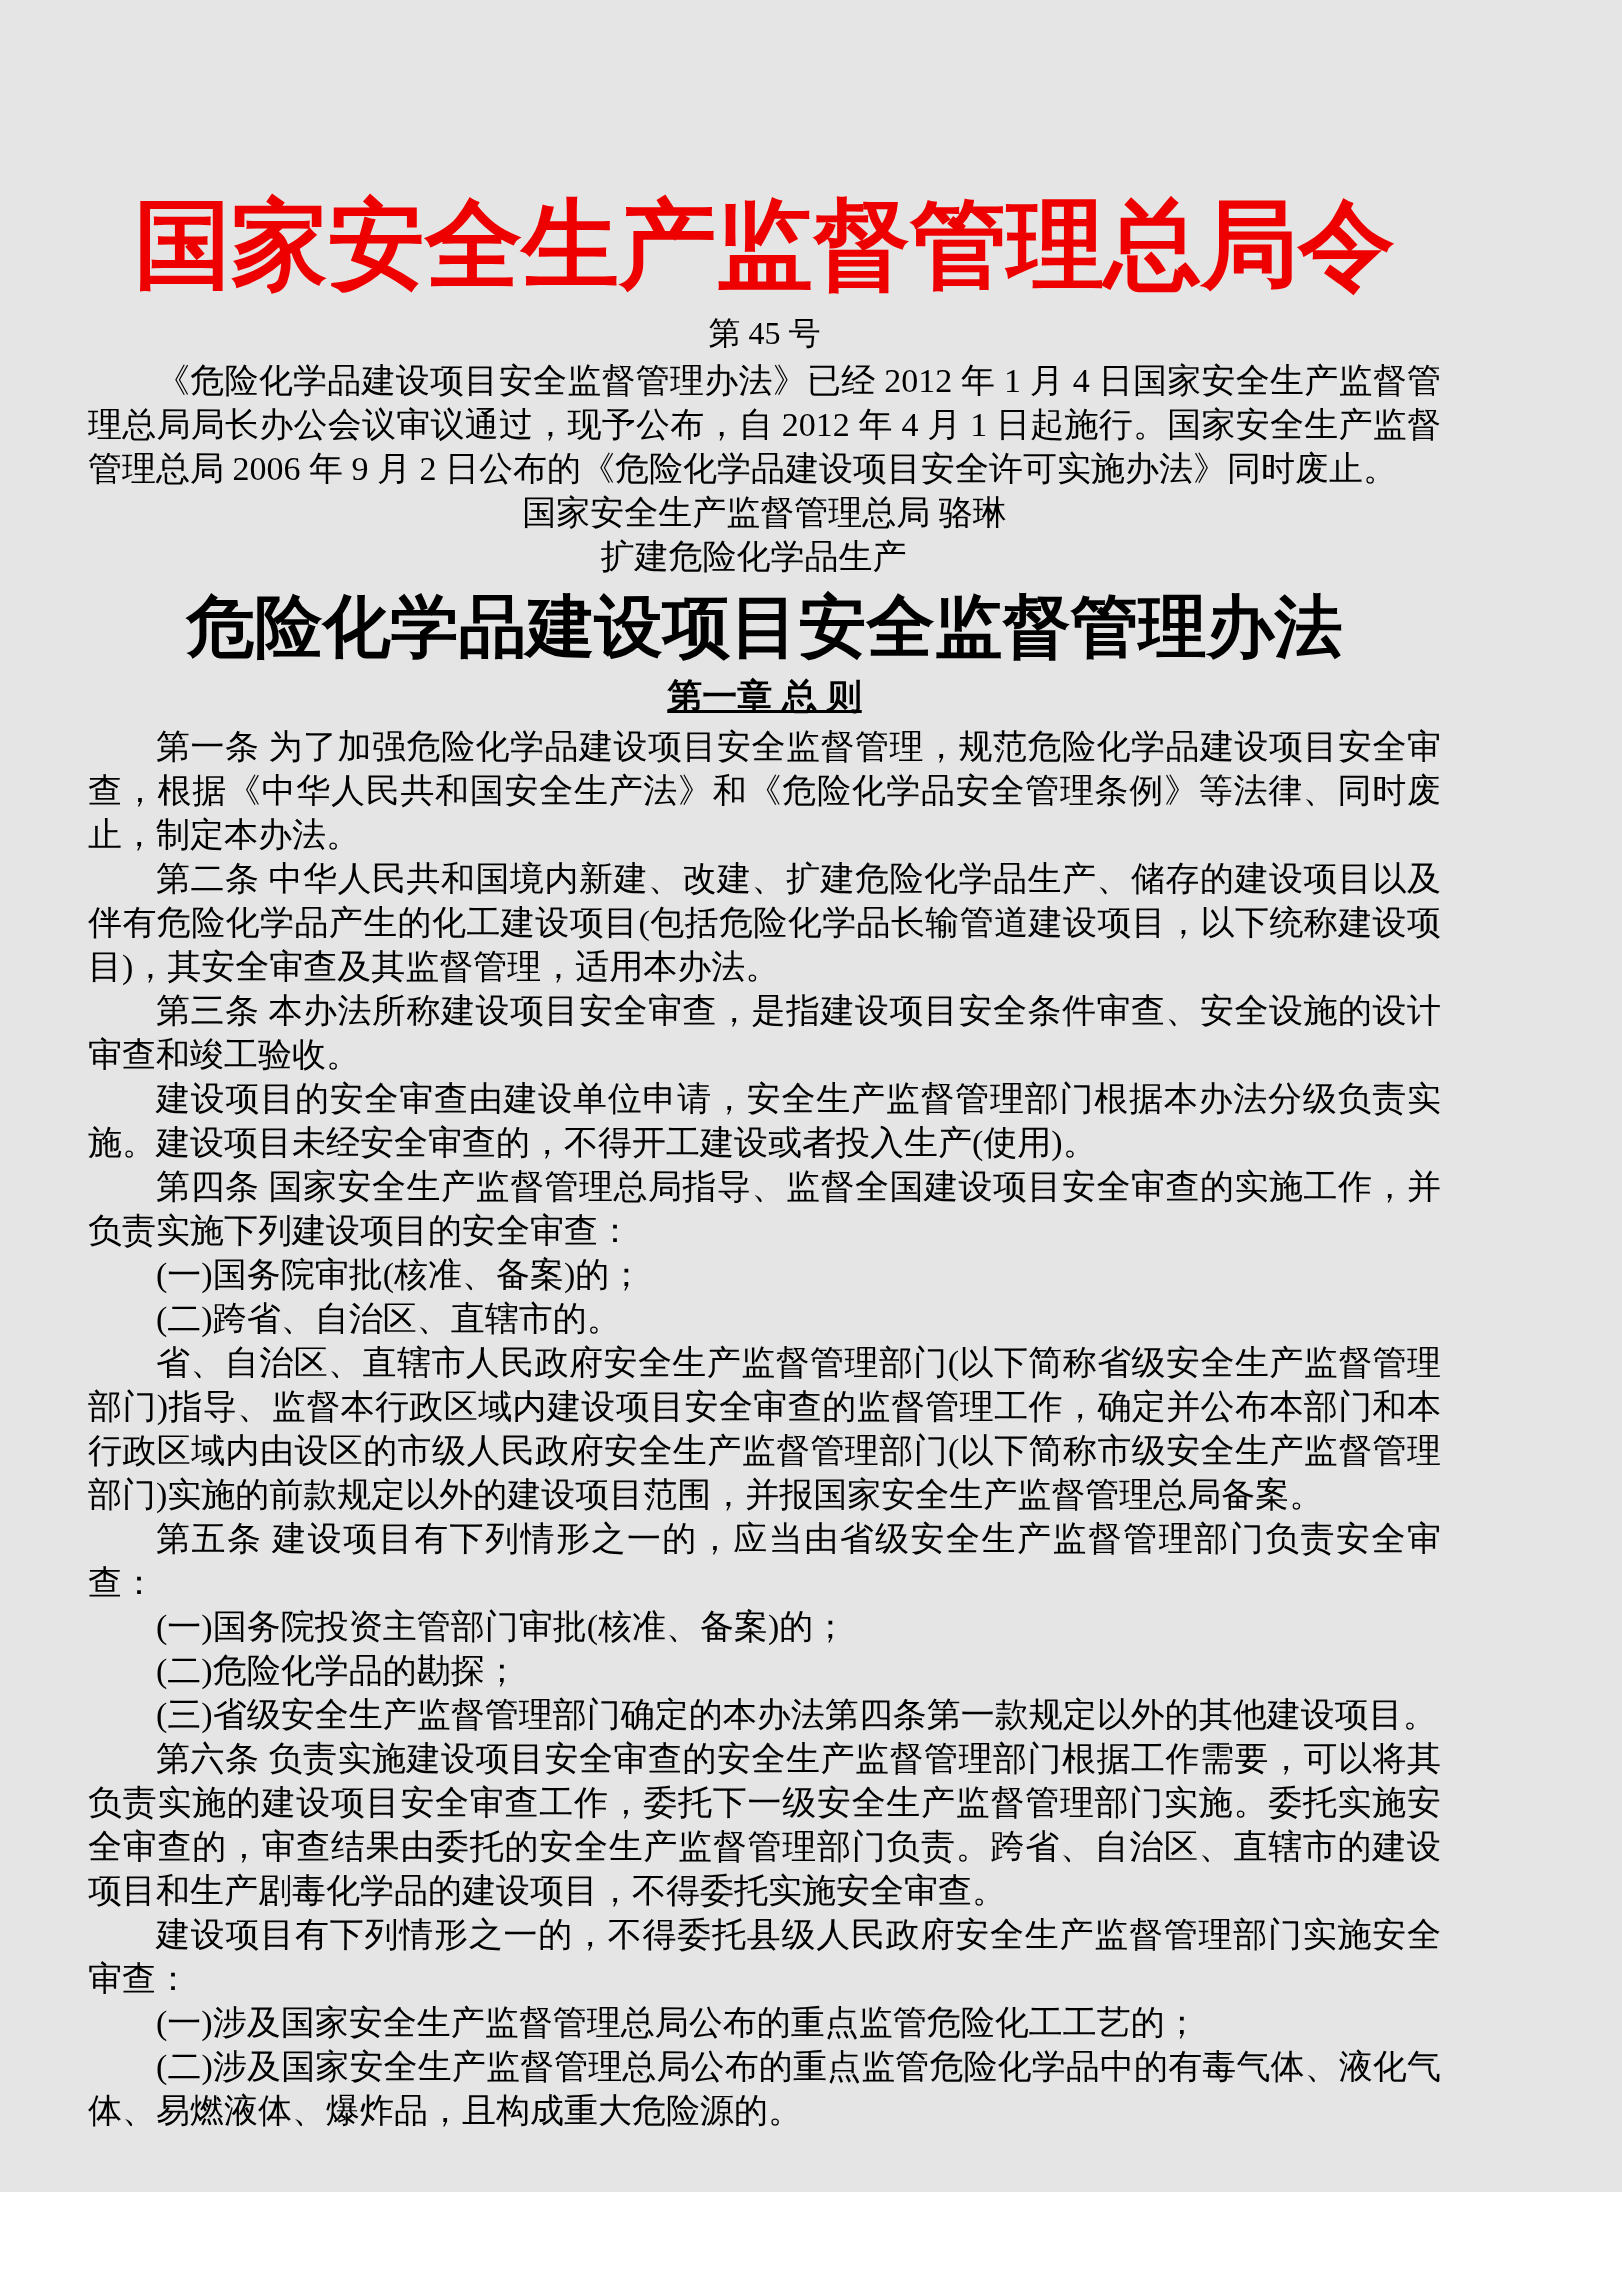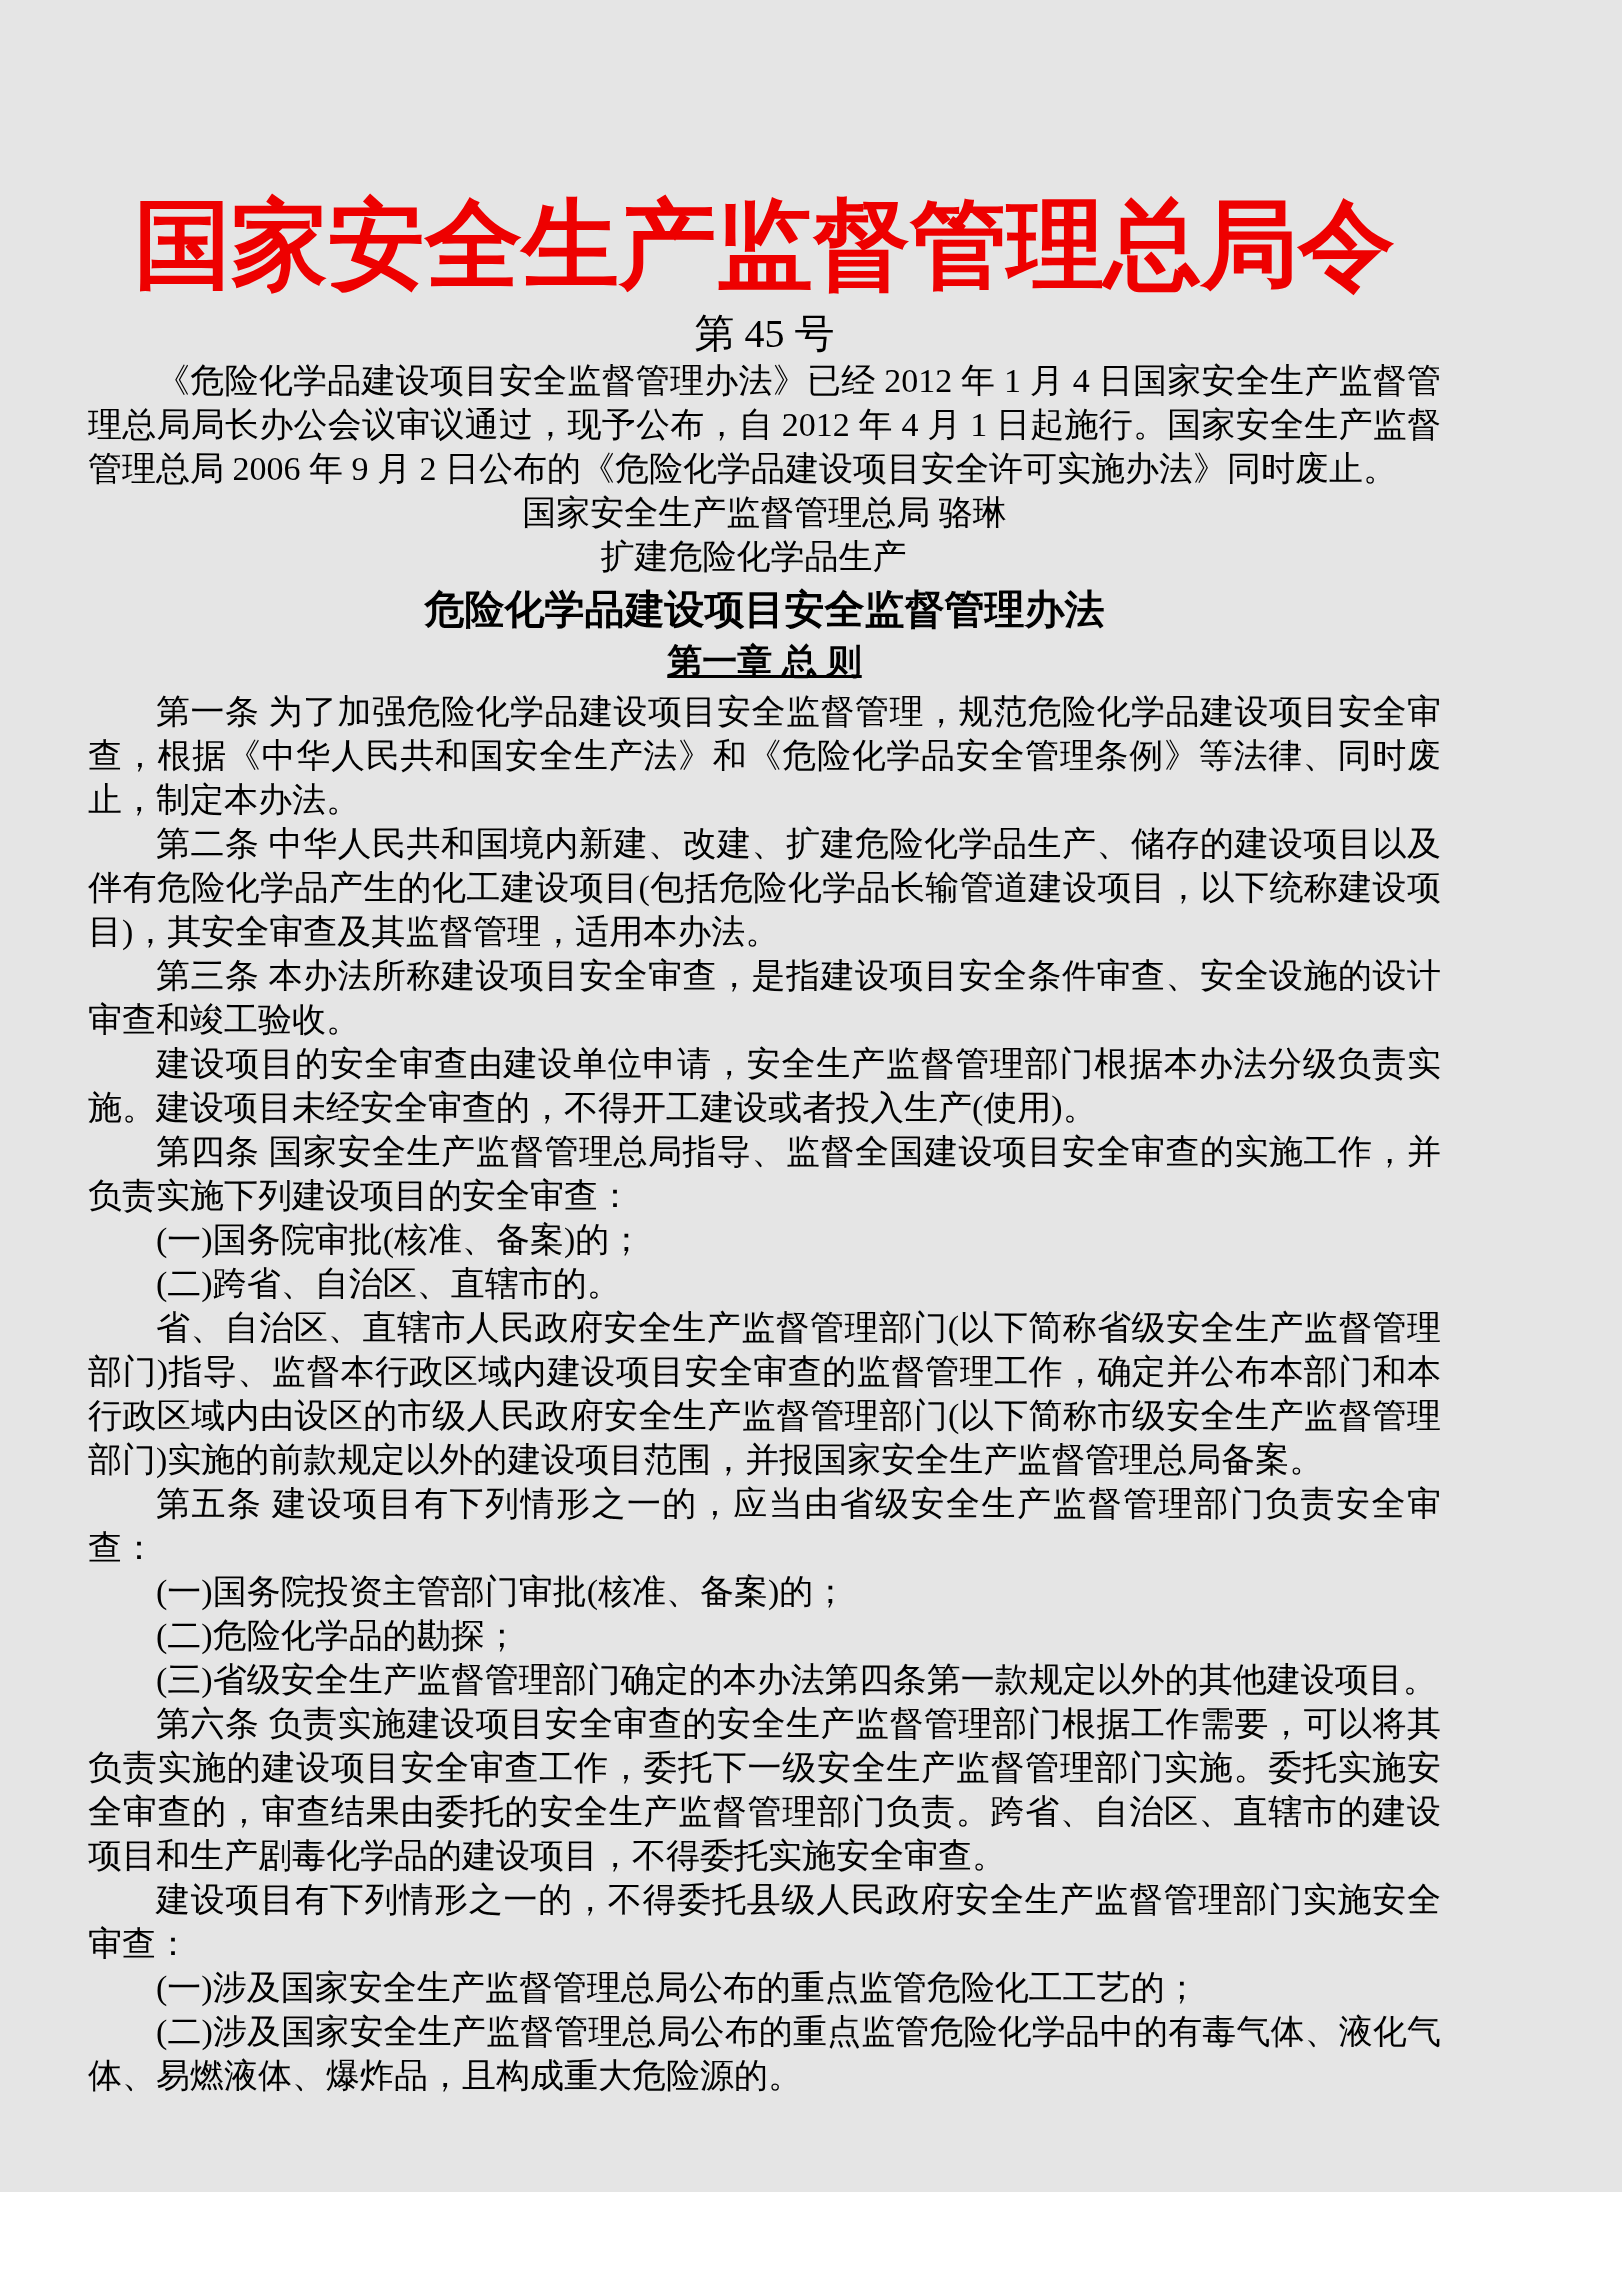--- a/index.html
+++ b/index.html
@@ -21,21 +21,21 @@
   .masthead {
     font-family: "Liberation Serif", "DejaVu Serif", serif;
     font-size: 97px;
     font-weight: bold;
     line-height: 1.15;
     text-align: center;
     white-space: nowrap;
     margin: 0 0 10.5px 0;
   }
   .order-no {
-    font-size: 40px;
+    font-size: 32px;
     line-height: 43px;
     text-align: center;
     margin: 0 0 3.9px 0;
   }
   .para {
     font-size: 34px;
     line-height: 44px;
     text-align: justify;
     text-indent: 2em;
     margin: 0;
@@ -44,21 +44,21 @@
     font-size: 34px;
     line-height: 44px;
     text-align: center;
     margin: 0;
   }
   .sig-date {
     padding-right: 22px;
   }
   .doc-title {
     font-family: "Liberation Sans", "DejaVu Sans", sans-serif;
-    font-size: 40px;
+    font-size: 68px;
     font-weight: bold;
     line-height: 1.25;
     text-align: center;
     margin: 5.2px 0 2.6px 0;
     white-space: nowrap;
   }
   .chapter {
     font-family: "Liberation Sans", "DejaVu Sans", sans-serif;
     font-size: 35px;
     font-weight: bold;

